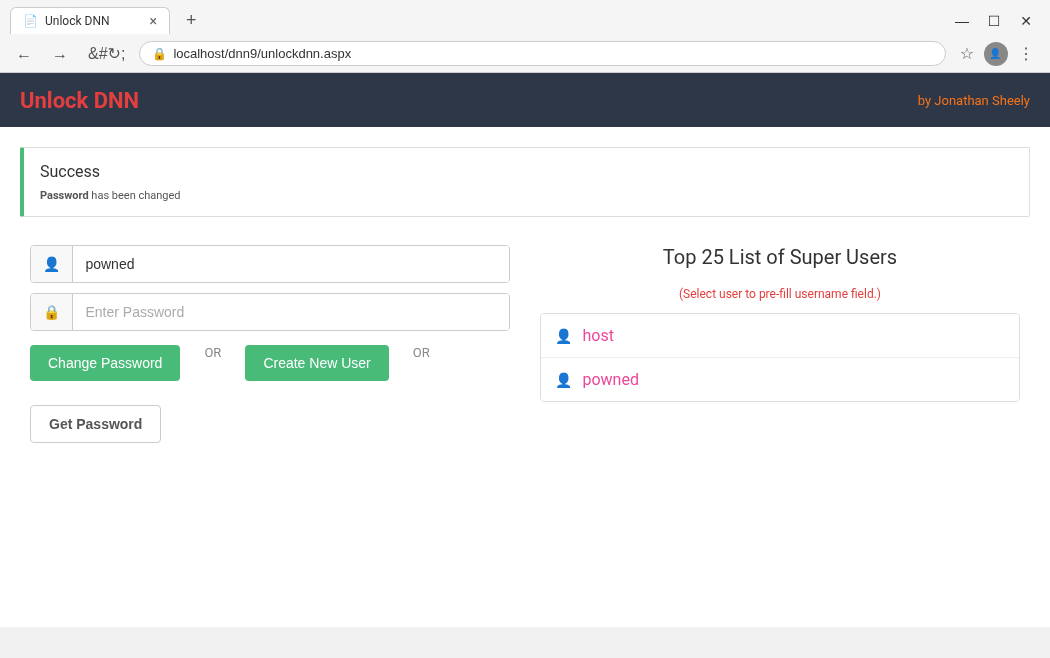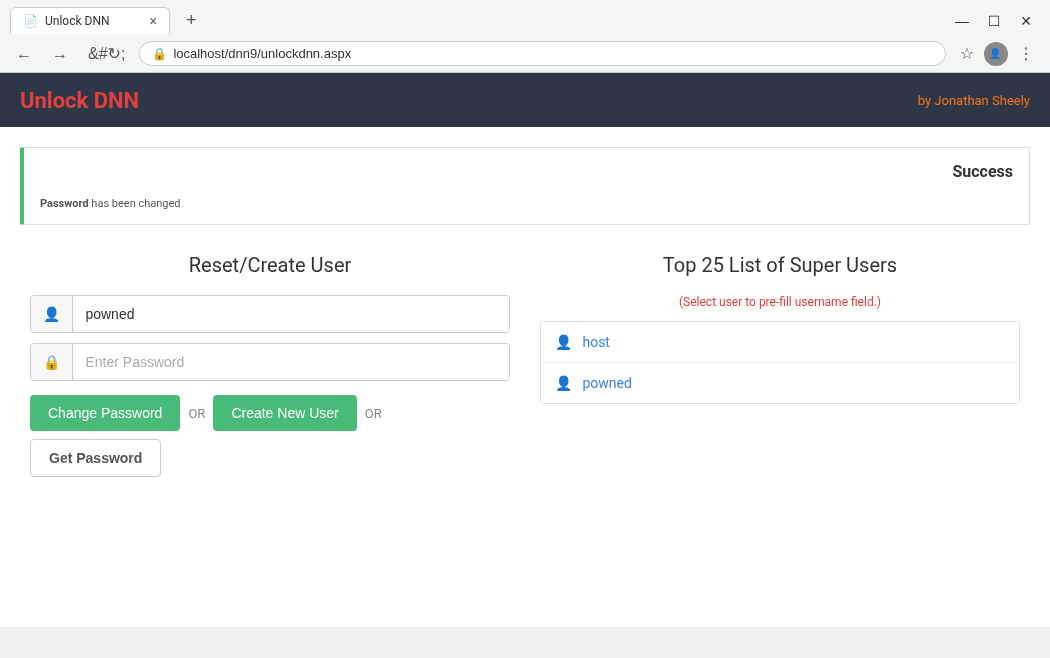--- a/index.html
+++ b/index.html
@@ -29,50 +29,50 @@
     
     .app-header { background: #2d3748; color: white; padding: 0 20px; height: 54px; display: flex; align-items: center; justify-content: space-between; }
     .app-title { font-size: 22px; font-weight: bold; }
     .app-title span { color: #e53e3e; }
     .app-by { font-size: 13px; color: #f97316; }
 
     .page-content { background: white; min-height: 500px; padding: 20px; }
 
     
     .success-banner { border: 1px solid #ddd; border-left: 4px solid #48bb78; border-radius: 2px; padding: 14px 16px; margin-bottom: 28px; background: white; }
-    .success-title { font-size: 16px; font-weight: bold; color: #333; margin-bottom: 16px; text-align: right; }
+    .success-title { font-size: 16px; font-weight: normal; color: #333; margin-bottom: 8px; }
     .success-msg { font-size: 11px; color: #555; }
     .success-msg strong { font-weight: bold; }
 
     
     .main-sections { display: flex; gap: 30px; padding: 0 10px; }
     .left-section { flex: 0 0 480px; }
     .right-section { flex: 1; }
 
     .section-title { font-size: 20px; color: #333; text-align: center; margin-bottom: 18px; font-weight: normal; }
 
     
     .input-group { display: flex; align-items: center; border: 1px solid #ccc; border-radius: 4px; margin-bottom: 10px; overflow: hidden; }
     .input-icon { padding: 10px 12px; background: #f8f8f8; border-right: 1px solid #ccc; color: #777; font-size: 14px; display: flex; align-items: center; }
     .input-group input { flex: 1; border: none; outline: none; padding: 10px 12px; font-size: 14px; color: #333; }
     .input-group input::placeholder { color: #aaa; }
 
-    .actions-row { display: flex; align-items: center; gap: 8px; margin-top: 14px; flex-wrap: wrap; }
+    .actions-row { display: flex; align-items: flex-start; gap: 24px; margin-top: 14px; flex-wrap: wrap; }
     .btn-green { background: #48bb78; color: white; border: none; padding: 10px 18px; border-radius: 4px; cursor: pointer; font-size: 14px; font-weight: 500; }
     .btn-outline { background: white; color: #555; border: 1px solid #ccc; padding: 10px 18px; border-radius: 4px; cursor: pointer; font-size: 14px; font-weight: bold; }
     .or-text { color: #888; font-size: 13px; font-weight: normal; }
 
     
     .subtitle { font-size: 12px; color: #777; text-align: center; margin-bottom: 12px; }
     .subtitle span { color: #e53e3e; }
     .user-list { border: 1px solid #ddd; border-radius: 4px; overflow: hidden; }
     .user-item { display: flex; align-items: center; padding: 12px 14px; border-bottom: 1px solid #eee; cursor: pointer; background: white; gap: 10px; }
     .user-item:last-child { border-bottom: none; }
     .user-item-icon { color: #888; font-size: 14px; }
-    .user-item-name { font-size: 14px; color: #3b82f6; }
+    .user-item-name { font-size: 16px; color: #ec4899; }
   </style>
 </head>
 <body>
 
 <div class="browser-chrome">
   <div class="title-bar">
     <div class="tab">
       <span class="tab-icon">📄</span>
       <span>Unlock DNN</span>
       <span class="tab-close">×</span>
@@ -114,21 +114,20 @@
   <div class="success-banner">
     <div class="success-title">Success</div>
     <div class="success-msg">
       <strong>Password</strong> has been changed
     </div>
   </div>
 
   <div class="main-sections">
 
     <div class="left-section">
-      <h2 class="section-title">Reset/Create User</h2>
 
       <div class="input-group">
         <span class="input-icon">👤</span>
         <input type="text" value="powned" placeholder="powned" style="">
       </div>
 
       <div class="input-group">
         <span class="input-icon">🔒</span>
         <input type="password" placeholder="Enter Password" style="">
       </div>

